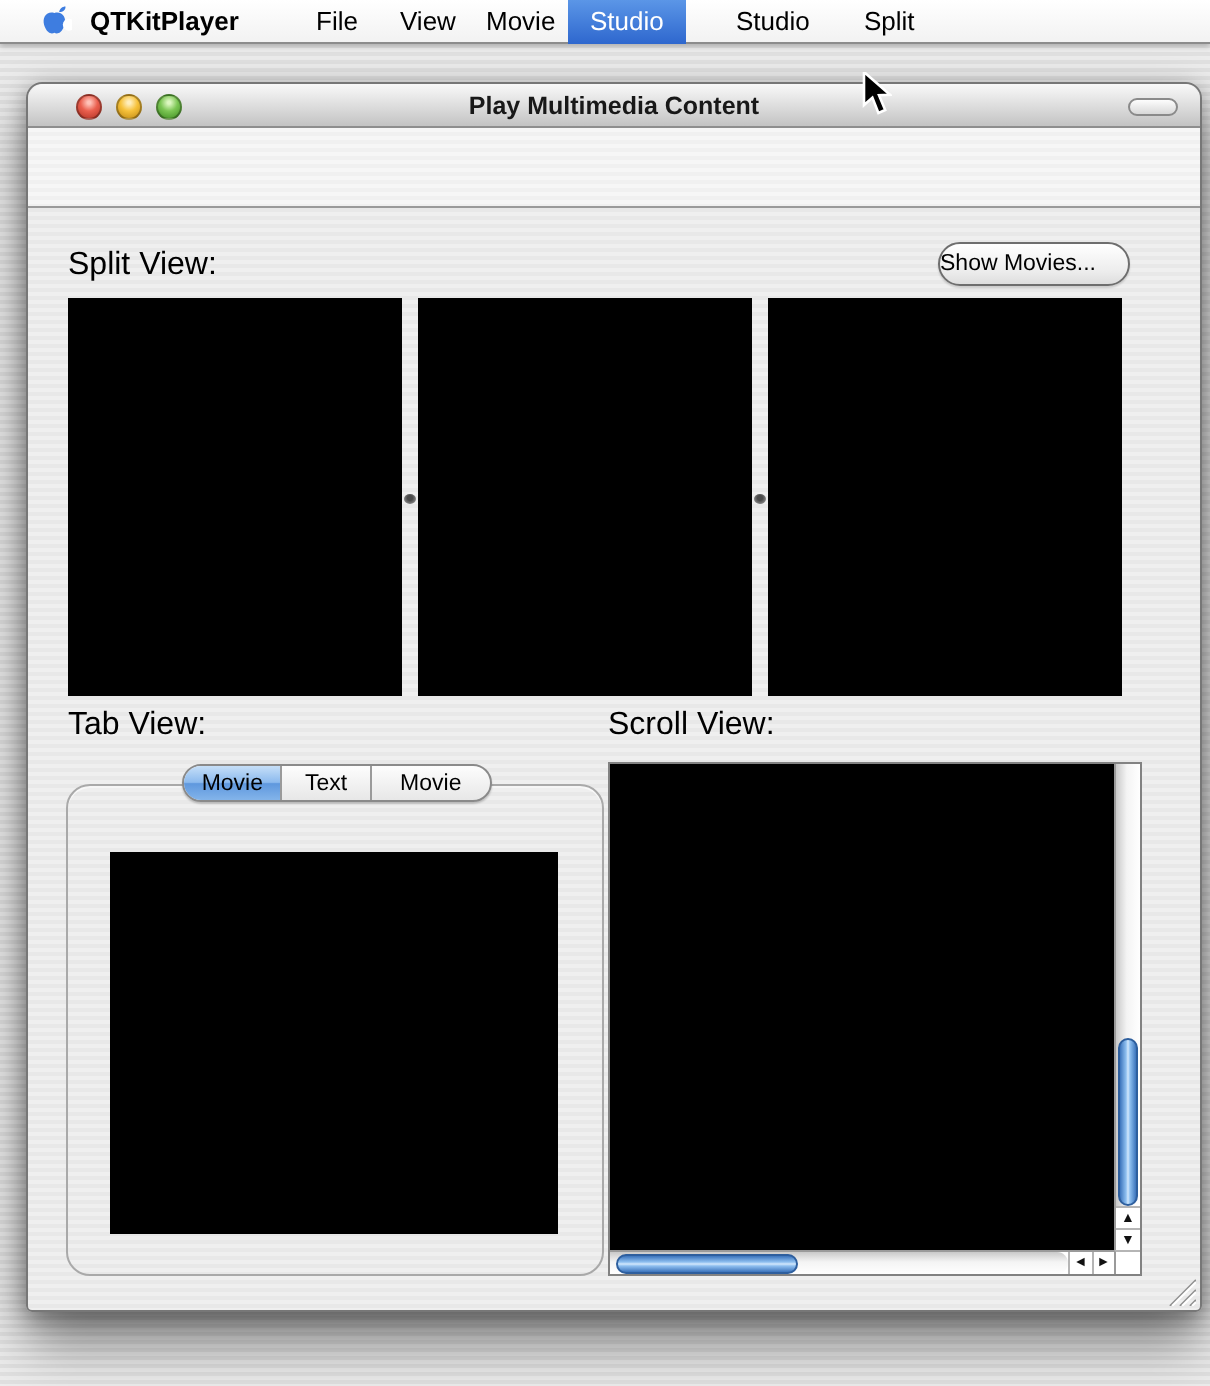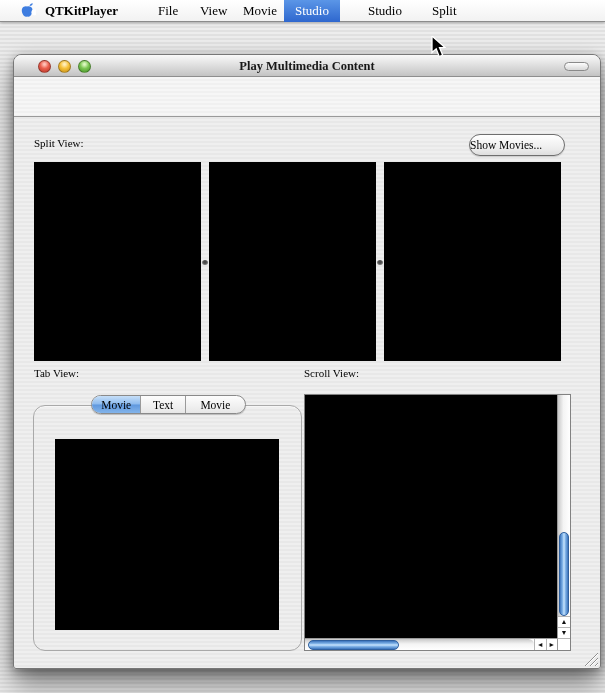--- a/index.html
+++ b/index.html
@@ -1,19 +1,19 @@
 <!DOCTYPE html>
 <html><head>
 <meta charset="utf-8">
 <style>
   * { margin:0; padding:0; box-sizing:border-box; }
   html,body { background:#dcdcdc; }
   .screen {
     position:relative; width:605px; height:693px; overflow:hidden;
-    font-family:Liberation Serif, serif;
+    font-family:Liberation Sans, sans-serif;
     background:repeating-linear-gradient(to bottom,#ededed 0 2px,#e1e1e1 2px 4px);
   }
   
   .menubar {
     position:absolute; left:0; top:0; width:605px; height:22px;
     background:linear-gradient(#ffffff,#f2f2f2);
     border-bottom:1px solid #8c8c8c;
     box-shadow:0 1px 3px rgba(0,0,0,.25);
     z-index:40; font-size:13px; color:#000;
   }
@@ -39,21 +39,21 @@
   .menu-row {
     height:20px; line-height:20px; color:#fff; font-size:13px; font-weight:bold;
     background:linear-gradient(#4d89e0,#2f66c6);
     padding-left:28px; position:relative;
   }
   .menu-row .shortcut { position:absolute; right:25px; top:0; font-weight:bold; }
   
   .cursor { position:absolute; left:431px; top:36px; z-index:100; }
   
   .window {
-    position:absolute; left:13px; top:54px; width:588px; height:615px;
+    position:absolute; left:13px; top:41px; width:588px; height:615px;
     border-radius:8px 8px 3px 3px;
     background:repeating-linear-gradient(to bottom,#efefef 0 2px,#e8e8e8 2px 4px);
     border:1px solid #777;
     box-shadow:0 14px 28px rgba(0,0,0,.5), 0 3px 10px rgba(0,0,0,.3);
     z-index:10;
   }
   .titlebar {
     position:absolute; left:0; top:0; width:100%; height:22px;
     border-radius:8px 8px 0 0;
     background:linear-gradient(#f9f9f9,#d9d9d9 60%,#c3c3c3);
@@ -72,21 +72,21 @@
     position:absolute; right:11px; top:6.5px; width:25px; height:9px;
     border:1.5px solid #8a8a8a; border-radius:5px;
     background:linear-gradient(#fdfdfd,#d8d8d8);
   }
   .toolbar {
     position:absolute; left:0; top:22px; width:100%; height:40px;
     background:repeating-linear-gradient(to bottom,#f6f6f6 0 2px,#f0f0f0 2px 4px);
     border-bottom:1px solid #9a9a9a;
   }
   
-  .lbl { position:absolute; font-size:11px; color:#000; }
+  .lbl { position:absolute; font-size:16px; color:#000; }
   .lbl-split  { left:20px;  top:82px; }
   .lbl-tab    { left:20px;  top:312px; }
   .lbl-scroll { left:290px; top:312px; }
   .btn-show {
     position:absolute; left:455px; top:79px; width:96px; height:22px;
     border:1px solid #6e6e6e; border-radius:11px;
     background:linear-gradient(#ffffff,#ececec 70%,#dedede);
     font-size:11.5px; color:#000; text-align:left; line-height:20px;
     box-shadow:0 1px 1px rgba(0,0,0,.15);
   }

